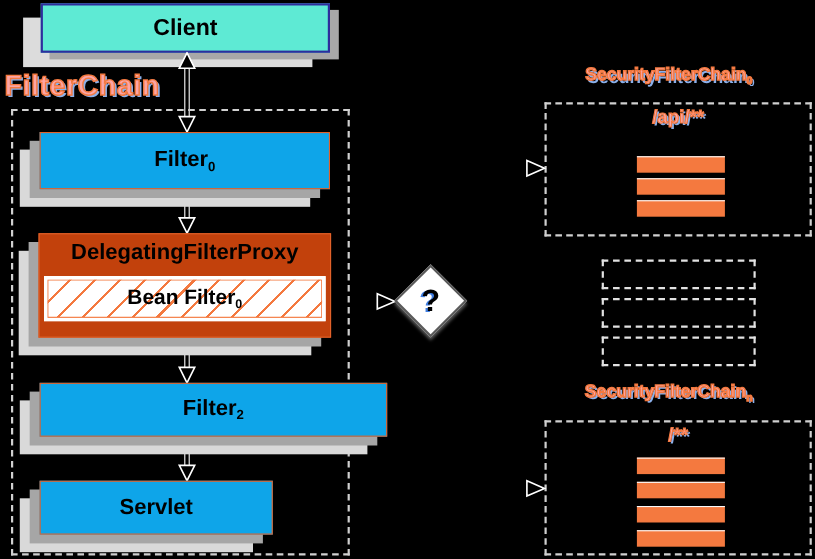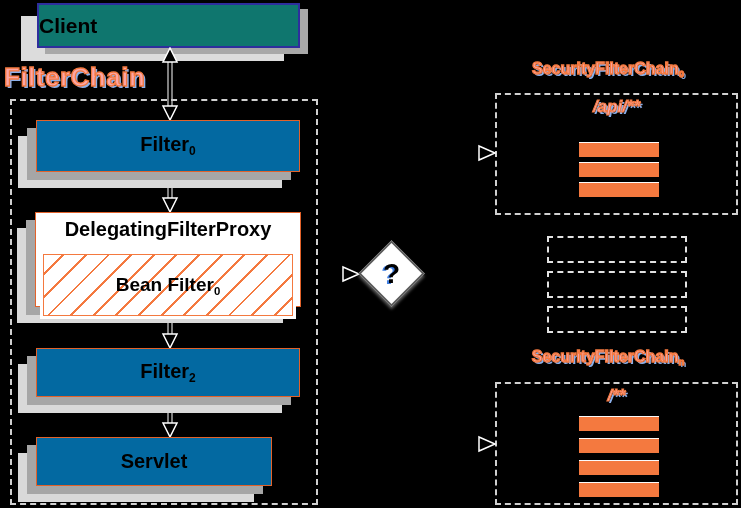--- a/index.html
+++ b/index.html
@@ -1,64 +1,64 @@
 <!DOCTYPE html>
 <html><head>
 <meta charset="utf-8">
 <style>
   html,body{margin:0;padding:0;background:#000;}
   #canvas{position:relative;width:741px;height:508px;background:#000;overflow:hidden;
           font-family:"Liberation Sans",sans-serif;}
 
   
-  .obox{position:absolute;background:#0369a1;border:1px solid #e2622a;
+  .obox{position:absolute;background:#0ea5e9;border:1px solid #e2622a;
         box-shadow:-9px 8px 0 #a6a6a6,-18px 16px 0 #d9d9d9;
         display:flex;align-items:center;justify-content:center;
         font-weight:bold;font-size:20px;color:#000;box-sizing:border-box;}
   .sub{font-size:0.6em;vertical-align:-0.35em;font-weight:bold;}
 
   .client{position:absolute;left:37px;top:3px;width:263px;height:45px;
-          background:#0f766e;border:2px solid #2e2e9d;box-sizing:border-box;
+          background:#5eead4;border:2px solid #2e2e9d;box-sizing:border-box;
           box-shadow:8px 6px 0 #a8a8a8,-16px 13px 0 #dcdcdc;
-          display:flex;align-items:center;justify-content:flex-start;
+          display:flex;align-items:center;justify-content:center;
           font-weight:bold;font-size:21px;color:#000;}
 
   
   .hollow{color:#fca5a5;-webkit-text-stroke:1.3px #f4793f;
           text-shadow:2px 2px 0 #8cb0ea;font-weight:bold;}
 
   .fc-label{position:absolute;left:4px;top:62px;font-size:26px;letter-spacing:0.5px;}
   .fc-box{position:absolute;left:10px;top:99px;width:308px;height:406px;
           border:2px dashed #d0d0d0;box-sizing:border-box;}
 
   .delegating{position:absolute;left:35px;top:212px;width:266px;height:95px;
-              background:#ffffff;border:1px solid #e2622a;box-sizing:border-box;
+              background:#c2410c;border:1px solid #e2622a;box-sizing:border-box;
               box-shadow:-9px 8px 0 #a6a6a6,-18px 16px 0 #d9d9d9;}
   .delegating .dlabel{position:absolute;left:0;right:0;top:5px;text-align:center;
               font-weight:bold;font-size:20px;color:#000;}
-  .bean{position:absolute;left:4px;right:4px;top:38px;height:68px;
+  .bean{position:absolute;left:4px;right:4px;top:38px;height:41px;
         background-color:#fff;
         background-image:repeating-linear-gradient(135deg,transparent 0 14px,#f4793f 14px 16px);
         border:3px solid #fff;box-shadow:inset 0 0 0 1px #f4793f;box-sizing:border-box;
         display:flex;align-items:center;justify-content:center;
         font-weight:bold;font-size:19px;color:#000;}
 
   
   .diamond{position:absolute;left:368px;top:250px;width:47px;height:47px;
            background:#fff;border:2px solid #5a5a5a;transform:rotate(45deg);
            box-shadow:2px 2px 3px rgba(130,130,130,.7);box-sizing:border-box;}
   .qmark{position:absolute;left:368px;top:250px;width:47px;height:47px;
          display:flex;align-items:center;justify-content:center;
          font-weight:bold;font-size:28px;color:#000;
          text-shadow:-2px 1px 0 #3f7de0;}
 
   
   .sfc-title{position:absolute;width:256px;text-align:center;font-size:16px;}
   .sfc-box{position:absolute;width:243px;border:2px dashed #d0d0d0;box-sizing:border-box;}
-  .sfc-pattern{margin-top:2px;text-align:center;font-size:17px;font-style:italic;
+  .sfc-pattern{margin-top:2px;text-align:center;font-size:17px;
                -webkit-text-stroke-width:1px;}
   .sfc-bars{position:absolute;left:82px;width:80px;}
   .sfc-bar{height:15px;background:#f4793f;border-top:1px solid #fafafa;
            box-sizing:border-box;}
   .bars-0 .sfc-bar{margin-bottom:5px;}
   .bars-n .sfc-bar{margin-bottom:7px;}
 
   .ph{position:absolute;left:547px;width:140px;height:27px;
       border:2px dashed #e2e2e2;box-sizing:border-box;}
 
@@ -101,25 +101,25 @@
     <span><span>Filter</span><span class="sub">0</span></span>
   </div>
 
   <div class="delegating">
     <div class="dlabel">DelegatingFilterProxy</div>
     <div class="bean">
       <span><span>Bean Filter</span><span class="sub">0</span></span>
     </div>
   </div>
 
-  <div class="obox" style="left:36px;top:348px;width:264px;height:49px">
+  <div class="obox" style="left:36px;top:348px;width:316px;height:49px">
     <span><span>Filter</span><span class="sub">2</span></span>
   </div>
 
-  <div class="obox" style="left:36px;top:437px;width:236px;height:49px">
+  <div class="obox" style="left:36px;top:437px;width:212px;height:49px">
     <span>Servlet</span>
   </div>
 
   <svg class="conn" style="left:341px;top:265px" width="20" height="18">
     <polygon points="2,2 18,9 2,16" fill="#000" stroke="#fff" stroke-width="1.5"></polygon>
   </svg>
   <div class="diamond"></div>
   <div class="qmark">?</div>
 
   <div class="sfc-title hollow" style="left:480px;top:60px">

